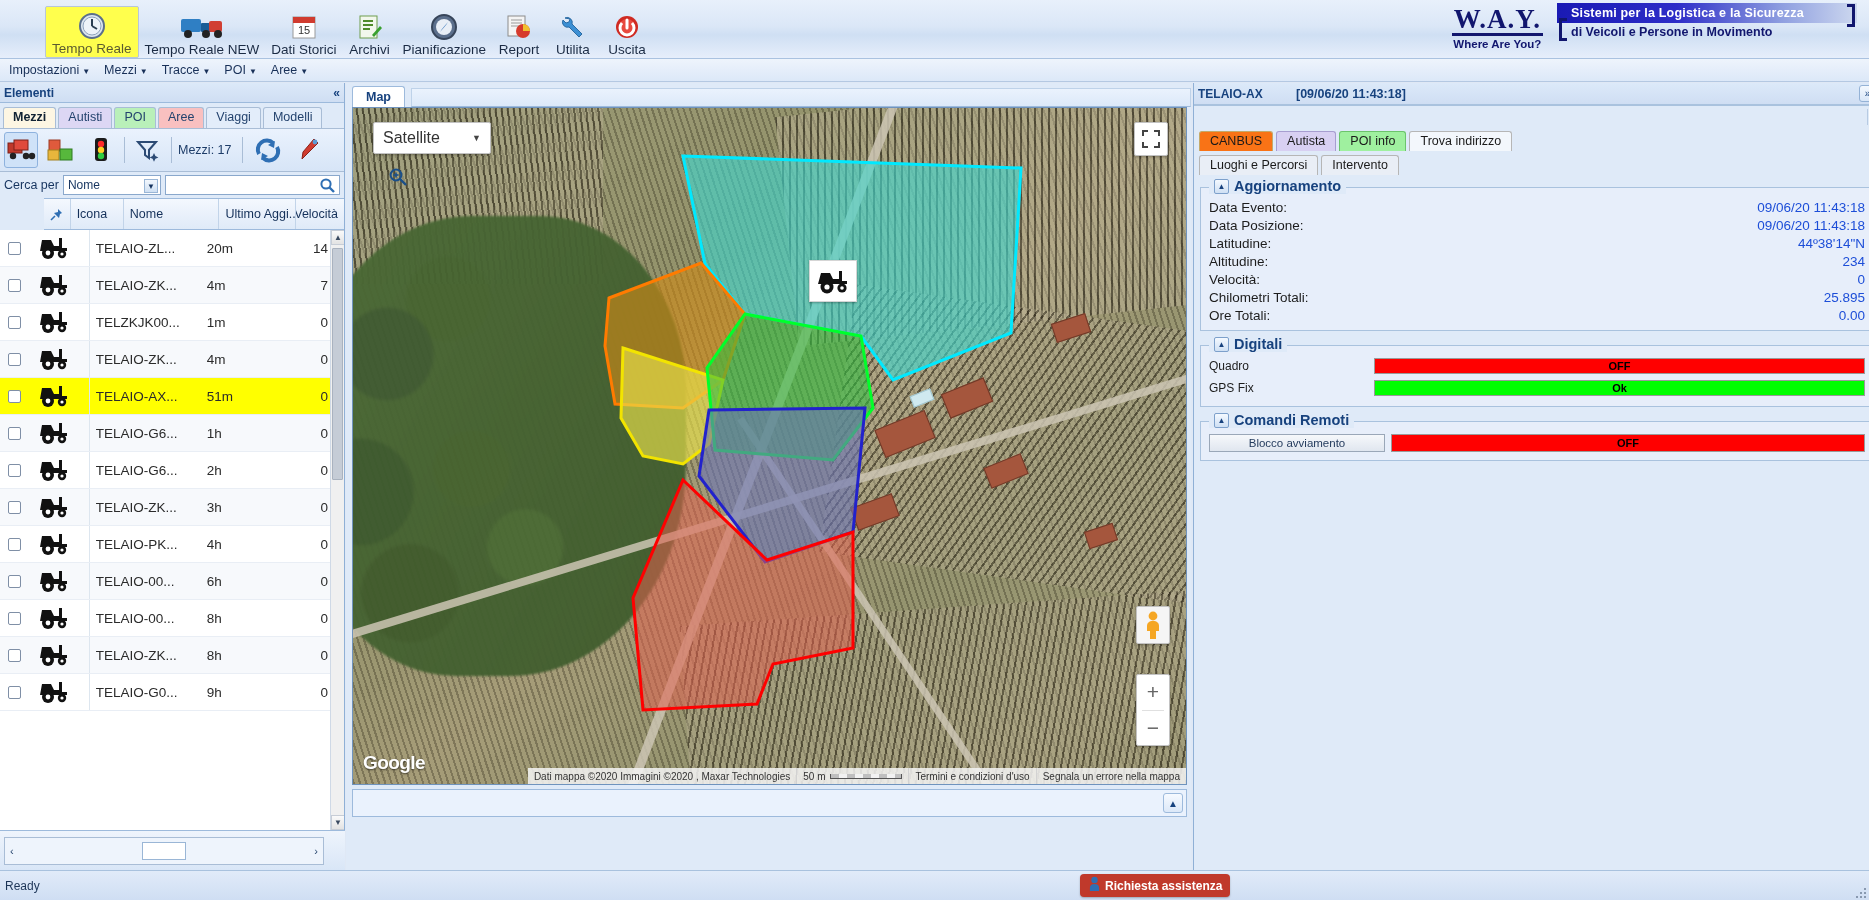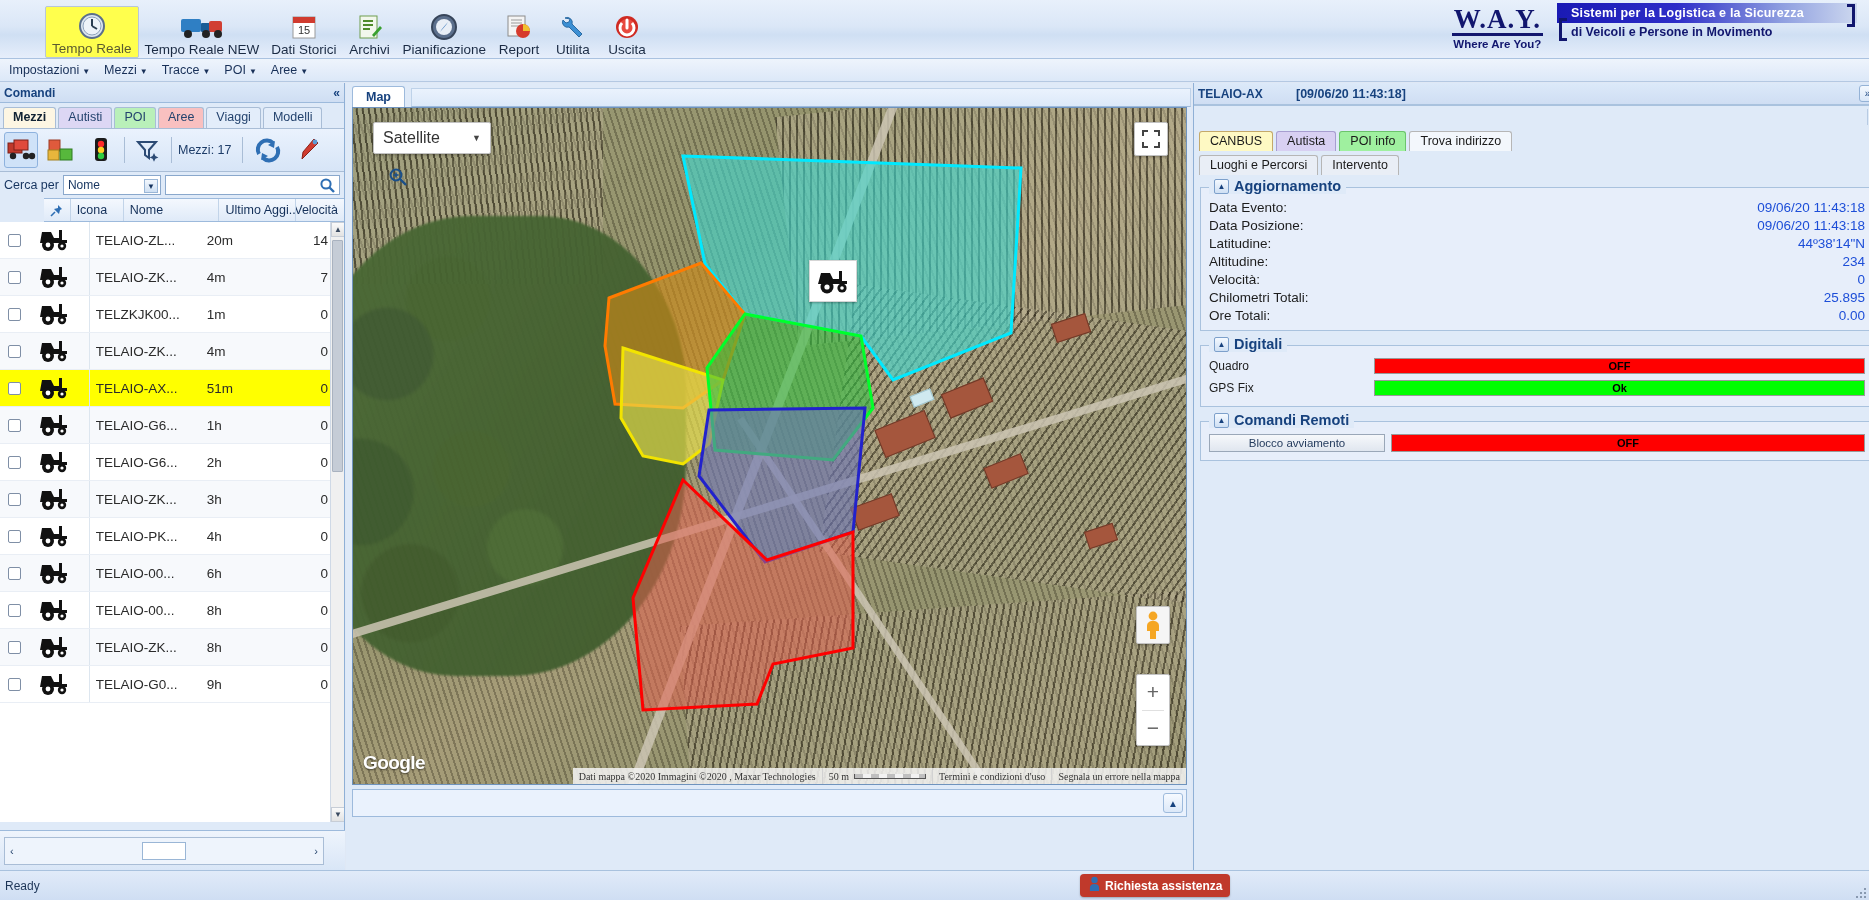--- a/index.html
+++ b/index.html
@@ -107,21 +107,21 @@
      background:linear-gradient(to bottom,#f2f7fd,#cfe0f3); border:1px solid #9ab6d6;
      display:flex; align-items:center; justify-content:center; font-size:8px; color:#16345f;}
   .txt-box{
     flex:1; height:20px; background:#fff; border:1px solid #8aa8cc;
     font-size:12px; color:#16345f; display:flex; align-items:center; padding-left:4px;
     position:relative;
   }
   .txt-box .mag{ position:absolute; right:3px; top:1px; }
 
   .grid-head{
-    display:flex; height:24px; background:linear-gradient(to bottom,#f4f8fe,#dfeaf8);
+    display:flex; height:32px; background:linear-gradient(to bottom,#f4f8fe,#dfeaf8);
     border-top:1px solid #9dbadc; border-bottom:1px solid #9dbadc; align-items:center;margin-left:44px;
   }
   .gh{ font-size:12.5px; color:#143059; padding:0 6px; border-right:1px solid #c2d4e9; height:100%;
        display:flex; align-items:center; white-space:nowrap; overflow:hidden; }
   .c-chk{ width:30px; justify-content:center; }
   .c-icon{ width:63px; }
   .c-name{ width:116px; }
   .c-upd{ width:92px; }
   .c-spd{ width:57px; justify-content:flex-end; border-right:none; }
 
@@ -219,21 +219,21 @@
   .mt-full{ right:18px; top:14px; width:34px; height:34px; border-radius:2px; }
   .mt-peg{ right:16px; bottom:140px; width:34px; height:38px; border-radius:2px; background:#f5f5f5;}
   .mt-zoom{ right:16px; bottom:38px; width:34px; height:72px; flex-direction:column; border-radius:2px; }
   .mt-zoom .zi{ flex:1; width:100%; display:flex; align-items:center; justify-content:center; font-size:21px; color:#666; }
   .mt-zoom .zsep{ width:22px; height:1px; background:#e0e0e0; }
 
   .gwatermark{ position:absolute; left:10px; bottom:10px; font-family:"Liberation Sans",sans-serif;
      font-size:19px; font-weight:bold; color:#fff; text-shadow:0 1px 2px rgba(0,0,0,.6); letter-spacing:-.6px;}
   .attrib{ position:absolute; right:0; bottom:0; height:16px; display:flex; align-items:stretch;
      background:rgba(245,245,245,.86); font-size:10px; color:#333; }
-  .attrib .seg{ display:flex; align-items:center; padding:0 6px; border-left:1px solid #d2d2d2; white-space:nowrap;font-family:Liberation Serif, serif; }
+  .attrib .seg{ display:flex; align-items:center; padding:0 6px; border-left:1px solid #d2d2d2; white-space:nowrap; }
   .attrib .seg:first-child{ border-left:none; }
   .scalebar{ display:inline-block; width:72px; height:5px; border:1px solid #555; border-top:none; margin-left:5px;
      background:repeating-linear-gradient(90deg,#bfbfbf 0 8px,#f2f2f2 8px 16px); }
 
   .veh-marker{ position:absolute; left:456px; top:152px; width:48px; height:42px; background:#fff;
      border:1px solid #d5d5d5; display:flex; align-items:center; justify-content:center; box-shadow:0 1px 2px rgba(0,0,0,.3);}
 
   .map-below{ position:absolute; left:6px; top:706px; width:835px; height:28px;
      background:#eaf2fd; border:1px solid #9dbadc; }
   .map-below .up{ position:absolute; right:3px; top:3px; width:20px; height:20px;
@@ -257,21 +257,21 @@
   .rp-tab{ font-size:12.5px; padding:3px 10px; border:1px solid #c4a96a; border-bottom:none;
      border-radius:3px 3px 0 0; background:#f3dfae; color:#3b3319; line-height:13px; }
   .rp-tab.sel{ background:#fff; font-weight:bold; color:#111; border-color:#c4a96a; }
 
   .rp-subbar{ height:22px; border-top:1px solid #a9c2de; margin-top:0; background:#dfeaf8; position:relative;}
   .rp-subbar .divv{ position:absolute; right:12px; top:3px; width:1px; height:16px; background:#b7cbe3; }
 
   .rp-tabs2{ display:flex; gap:3px; padding:2px 5px 0 5px; align-items:flex-end; height:24px; }
   .rp-tab2{ font-size:12.5px; padding:3px 10px; border:1px solid #b6b6b6; border-bottom:none;
      border-radius:3px 3px 0 0; color:#1a1a1a; line-height:13px; background:#e9eef6;}
-  .rp-tab2.canbus{ background:#fef9c3; border-color:#c4a96a; }
+  .rp-tab2.canbus{ background:#f97316; border-color:#c4a96a; }
   .rp-tab2.autista{ background:#d8d0f2; border-color:#a79ed0; }
   .rp-tab2.poiinfo{ background:#9ff09f; border-color:#6cc46c; }
   .rp-tab2.sel{ background:#f3f7fc; }
   .rp-tabs3{ display:flex; gap:3px; padding:1px 5px 0 5px; align-items:flex-end; height:24px; }
 
   .fset{ margin:6px 6px 0 6px; border:1px solid #a9c2de; background:#e7eefa; position:relative; padding:10px 8px 6px 8px; }
   .fset .lg{ position:absolute; left:8px; top:-10px; background:#dfeaf8; padding:0 5px;
      display:flex; align-items:center; gap:5px; }
   .fset .lg .tg{ width:15px; height:15px; border:1px solid #7da0cb; background:linear-gradient(#f4f9ff,#cfe0f4);
      border-radius:2px; display:flex; align-items:center; justify-content:center; font-size:8px; color:#17427e;}
@@ -432,21 +432,21 @@
   <div class="menubar">
     <div class="mi"><span>Impostazioni</span><span class="car">▼</span></div>
     <div class="mi"><span>Mezzi</span><span class="car">▼</span></div>
     <div class="mi"><span>Tracce</span><span class="car">▼</span></div>
     <div class="mi"><span>POI</span><span class="car">▼</span></div>
     <div class="mi"><span>Aree</span><span class="car">▼</span></div>
   </div>
 
   <div class="left-panel">
     <div class="lp-head">
-      <span class="t">Comandi</span>
+      <span class="t">Elementi</span>
       <span class="coll">«</span>
     </div>
 
     <div class="lp-tabs">
       <div class="lp-tab sel"><span>Mezzi</span></div>
       <div class="lp-tab v-autisti"><span>Autisti</span></div>
       <div class="lp-tab v-poi"><span>POI</span></div>
       <div class="lp-tab v-aree"><span>Aree</span></div>
       <div class="lp-tab v-plain"><span>Viaggi</span></div>
       <div class="lp-tab v-plain"><span>Modelli</span></div>

